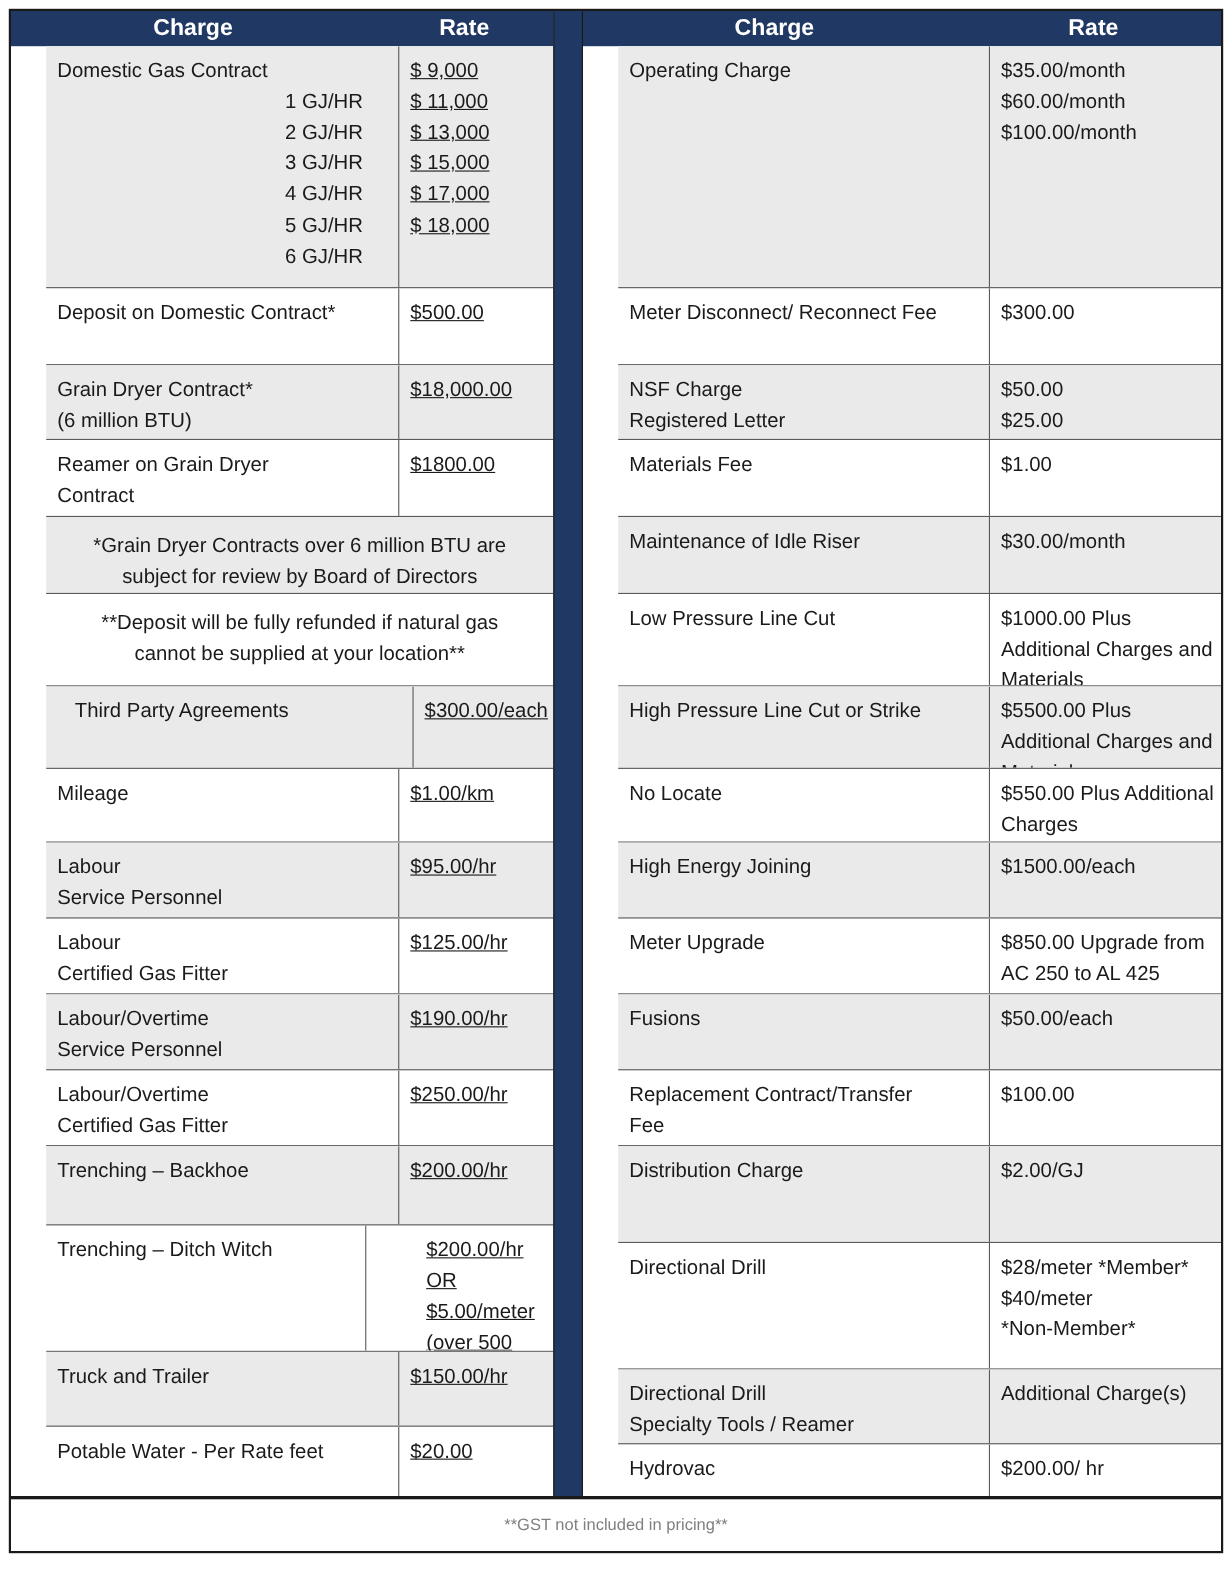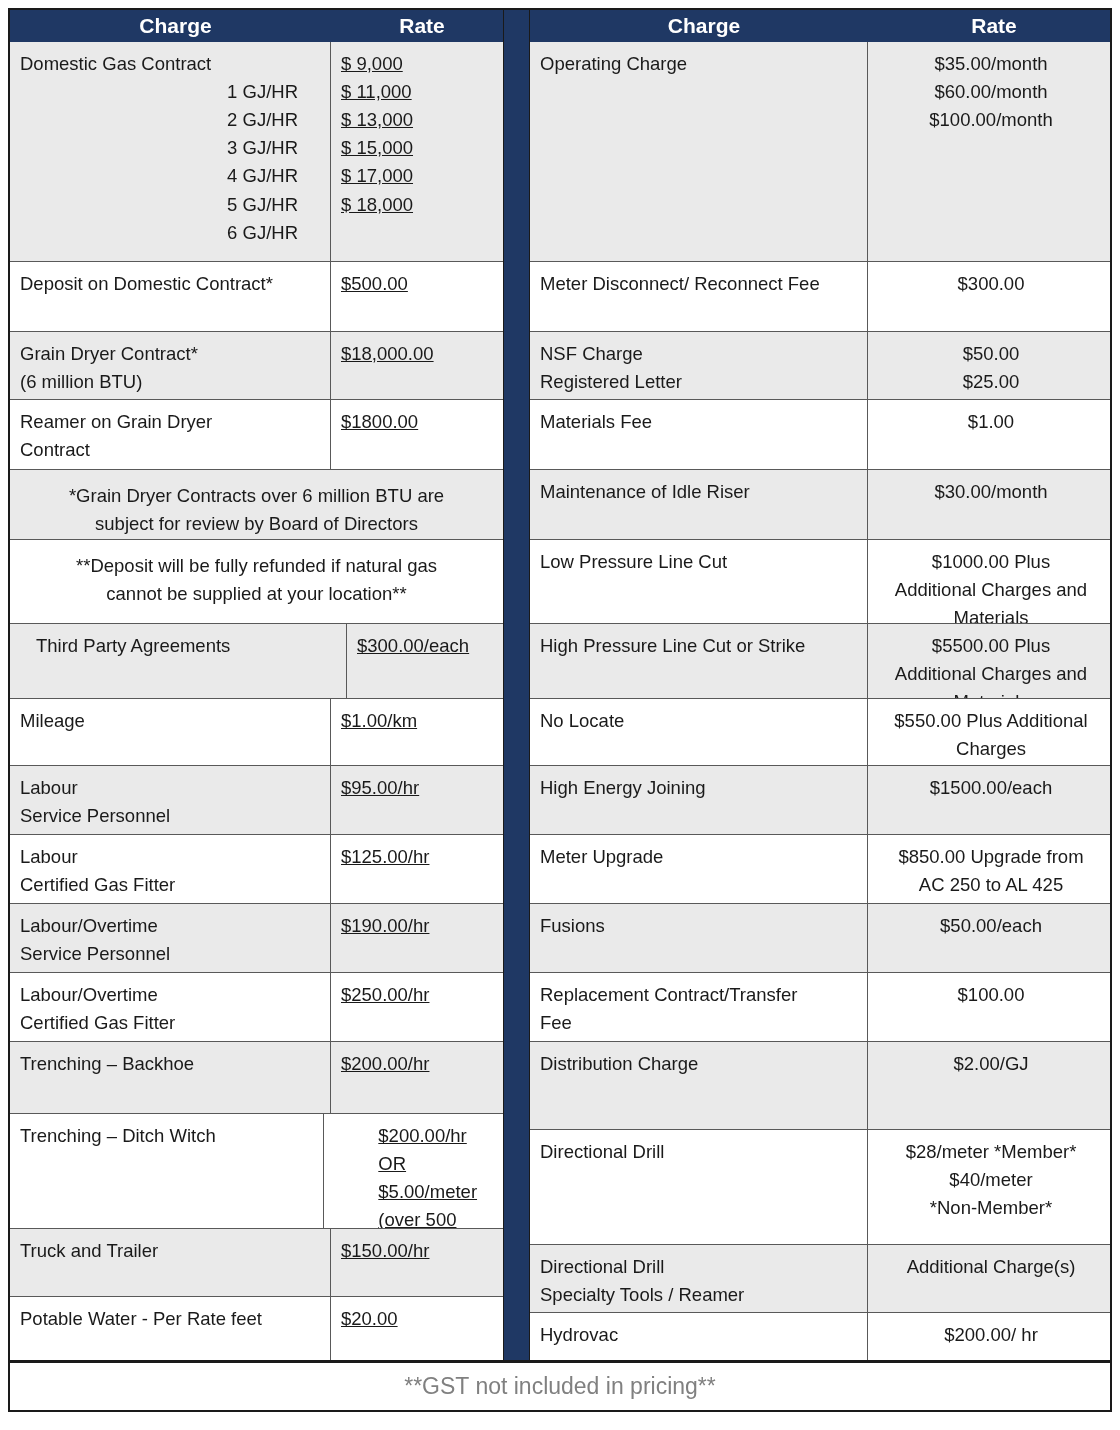--- a/index.html
+++ b/index.html
@@ -77,21 +77,21 @@
     white-space: nowrap;
     line-height: 32px;
     text-align: center;
   }
   .tbl-left  .thead .th.c-charge { width: 321px; }
   .tbl-left  .thead .th.c-rate   { flex: 1 1 auto; }
   .tbl-right .thead .th.c-charge { width: 338px; }
   .tbl-right .thead .th.c-rate   { flex: 1 1 auto; }
 
   
-  .tbody { flex: 1 1 auto; display: flex; flex-direction: column; }
+  .tbody { flex: 1 1 auto; display: flex; flex-direction: column; margin-left: 32px; }
 
   .row {
     display: flex;
     box-sizing: border-box;
     border-bottom: 1px solid #595959;
     overflow: hidden;
   }
   .row:last-child { border-bottom: none; }
   .row.shade { background: #EAEAEA; }
 
@@ -99,21 +99,21 @@
     box-sizing: border-box;
     padding: 8px 6px 4px 10px;
     font-size: 18.5px;
     line-height: 1.52;
     overflow: hidden;
   }
   .cell.c-charge { border-right: 1px solid #595959; }
   .tbl-left  .cell.c-charge { width: 321px; }
   .tbl-left  .cell.c-rate   { flex: 1 1 auto; text-decoration: underline; }
   .tbl-right .cell.c-charge { width: 338px; }
-  .tbl-right .cell.c-rate   { flex: 1 1 auto; text-align: center; }
+  .tbl-right .cell.c-rate   { flex: 1 1 auto; }
 
   .cell.merged {
     width: 100%;
     flex: 1 1 auto;
     border-right: none;
     text-align: center;
     padding: 12px 14px 4px 14px;
   }
 
   .sub-line { display: block; }
@@ -127,21 +127,21 @@
     bottom: 0;
     height: 50px;
     border-top: 3px solid #1a1a1a;
     box-sizing: border-box;
     background: #ffffff;
     display: flex;
     align-items: center;
     justify-content: center;
   }
   .tfoot .note {
-    font-size: 23px;
+    font-size: 15px;
     color: #808080;
   }
 </style>
 </head>
 <body>
 
 <div class="sheet">
   <div class="frame">
 
     <div class="tables-area">

